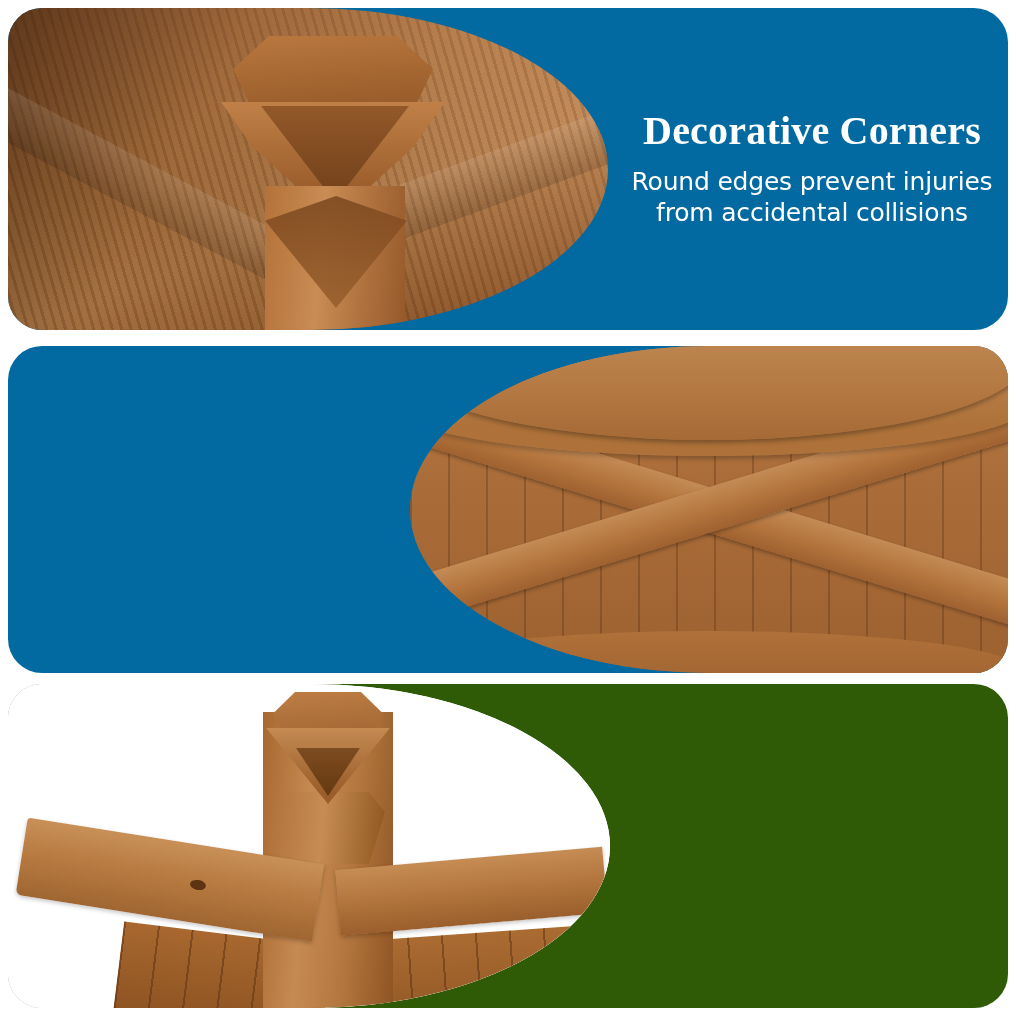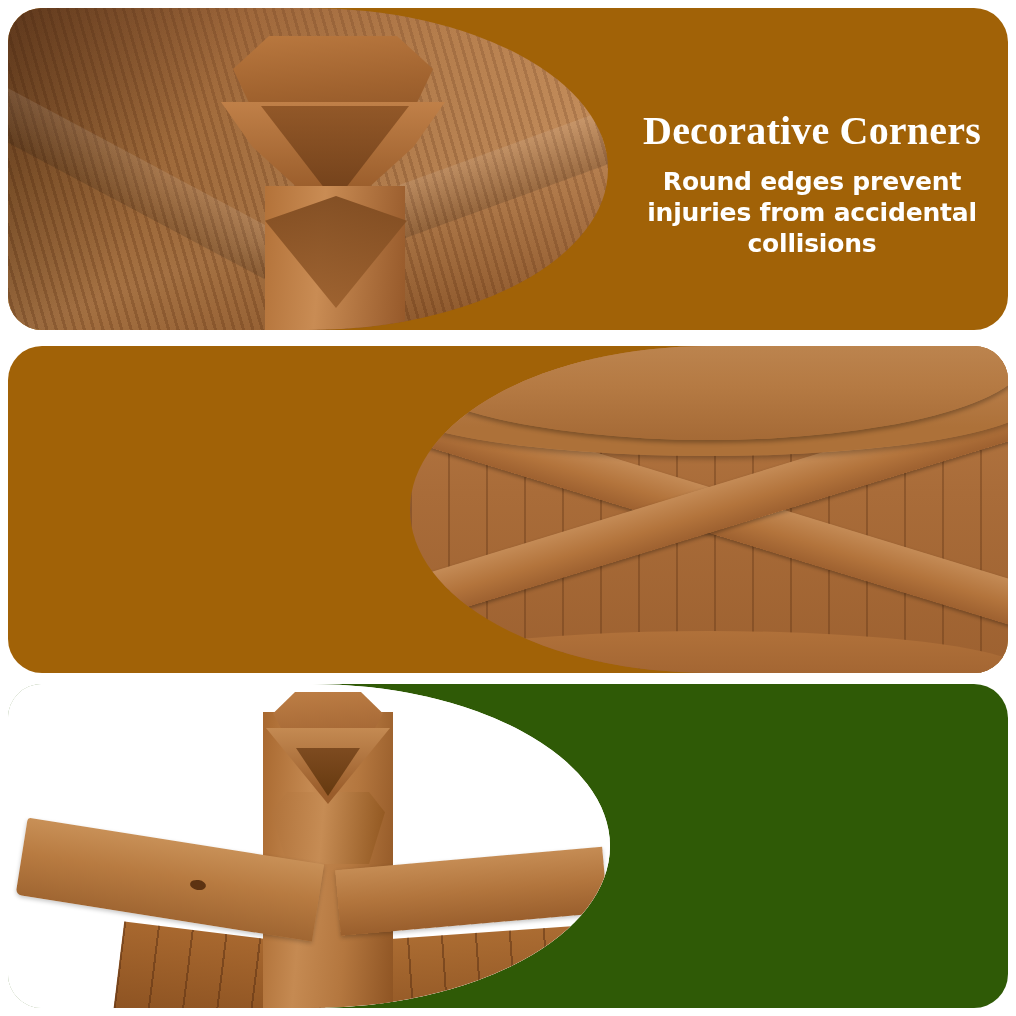--- a/index.html
+++ b/index.html
@@ -20,21 +20,21 @@
     background: #ffffff;
   }
 
   
   .panel {
     position: absolute;
     left: 8px;
     width: 1000px;
     border-radius: 34px;
     overflow: hidden;
-    background: #a16207;
+    background: #0369a1;
   }
   #panel-1 { top: 8px;   height: 322px; }
   #panel-2 { top: 346px; height: 327px; }
   #panel-3 { top: 684px; height: 324px; background: #2f5a06; }
 
   
   .photo {
     position: absolute;
     top: 0;
     bottom: 0;
@@ -229,21 +229,21 @@
     font-weight: bold;
     font-size: 40px;
     line-height: 46px;
     margin: 0 0 8px 0;
     letter-spacing: .2px;
     white-space: pre-line;
   }
 
   .subline {
     font-family: "DejaVu Sans", sans-serif;
-    font-weight: bold;
+    font-weight: normal;
     font-size: 25px;
     line-height: 31px;
     margin: 12px;
     letter-spacing: -.2px;
   }
 </style>
 </head>
 <body>
 
 <div class="board">

